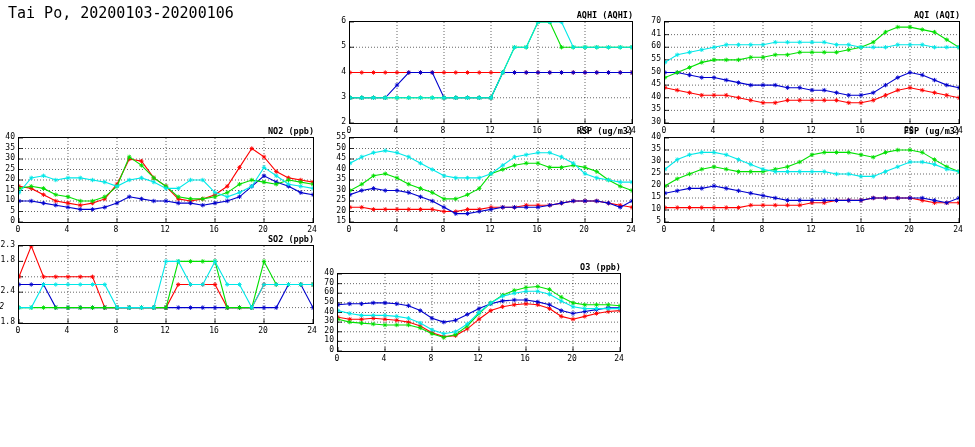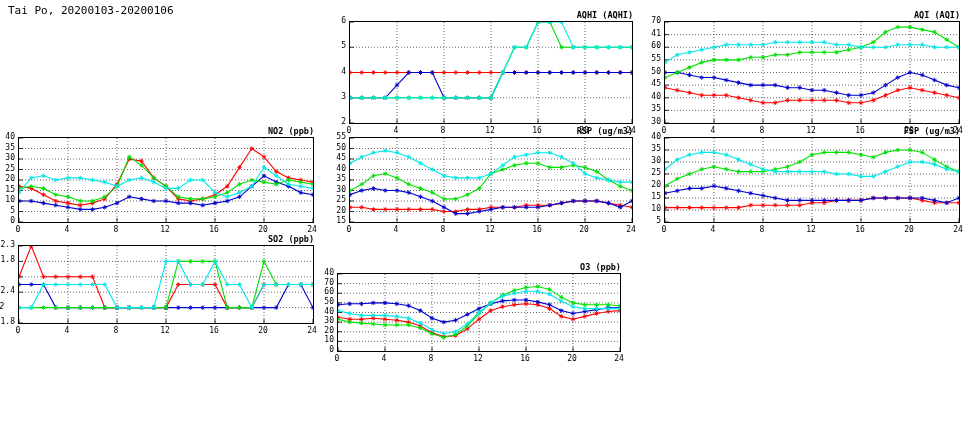--- a/index.html
+++ b/index.html
@@ -1,17 +1,17 @@
 <!DOCTYPE html>
 <html><head>
 <meta charset="utf-8">
 <style>
   html,body{margin:0;padding:0;background:#ffffff;}
   body{width:975px;height:447px;position:relative;font-family:"DejaVu Sans Mono",monospace;color:#000;}
-  .title-main{position:absolute;left:8px;top:4px;font-size:11px;font-family:"DejaVu Sans Mono",monospace;letter-spacing:0px;}
+  .title-main{position:absolute;left:8px;top:4px;font-size:15px;font-family:"DejaVu Sans Mono",monospace;letter-spacing:0px;}
   .panel{position:absolute;}
   .panel .cap{position:absolute;font-size:8.5px;font-weight:bold;font-family:"DejaVu Sans Mono",monospace;right:0;top:-11px;white-space:nowrap;}
   .plotbox{position:absolute;border:1px solid #000;box-sizing:border-box;background:#fff;}
   svg{display:block;}
   .ylab{position:absolute;font-size:8px;font-family:"DejaVu Sans Mono",monospace;text-align:right;white-space:nowrap;}
   .xlab{position:absolute;font-size:8px;font-family:"DejaVu Sans Mono",monospace;text-align:center;white-space:nowrap;}
 </style>
 </head>
 <body>
 

